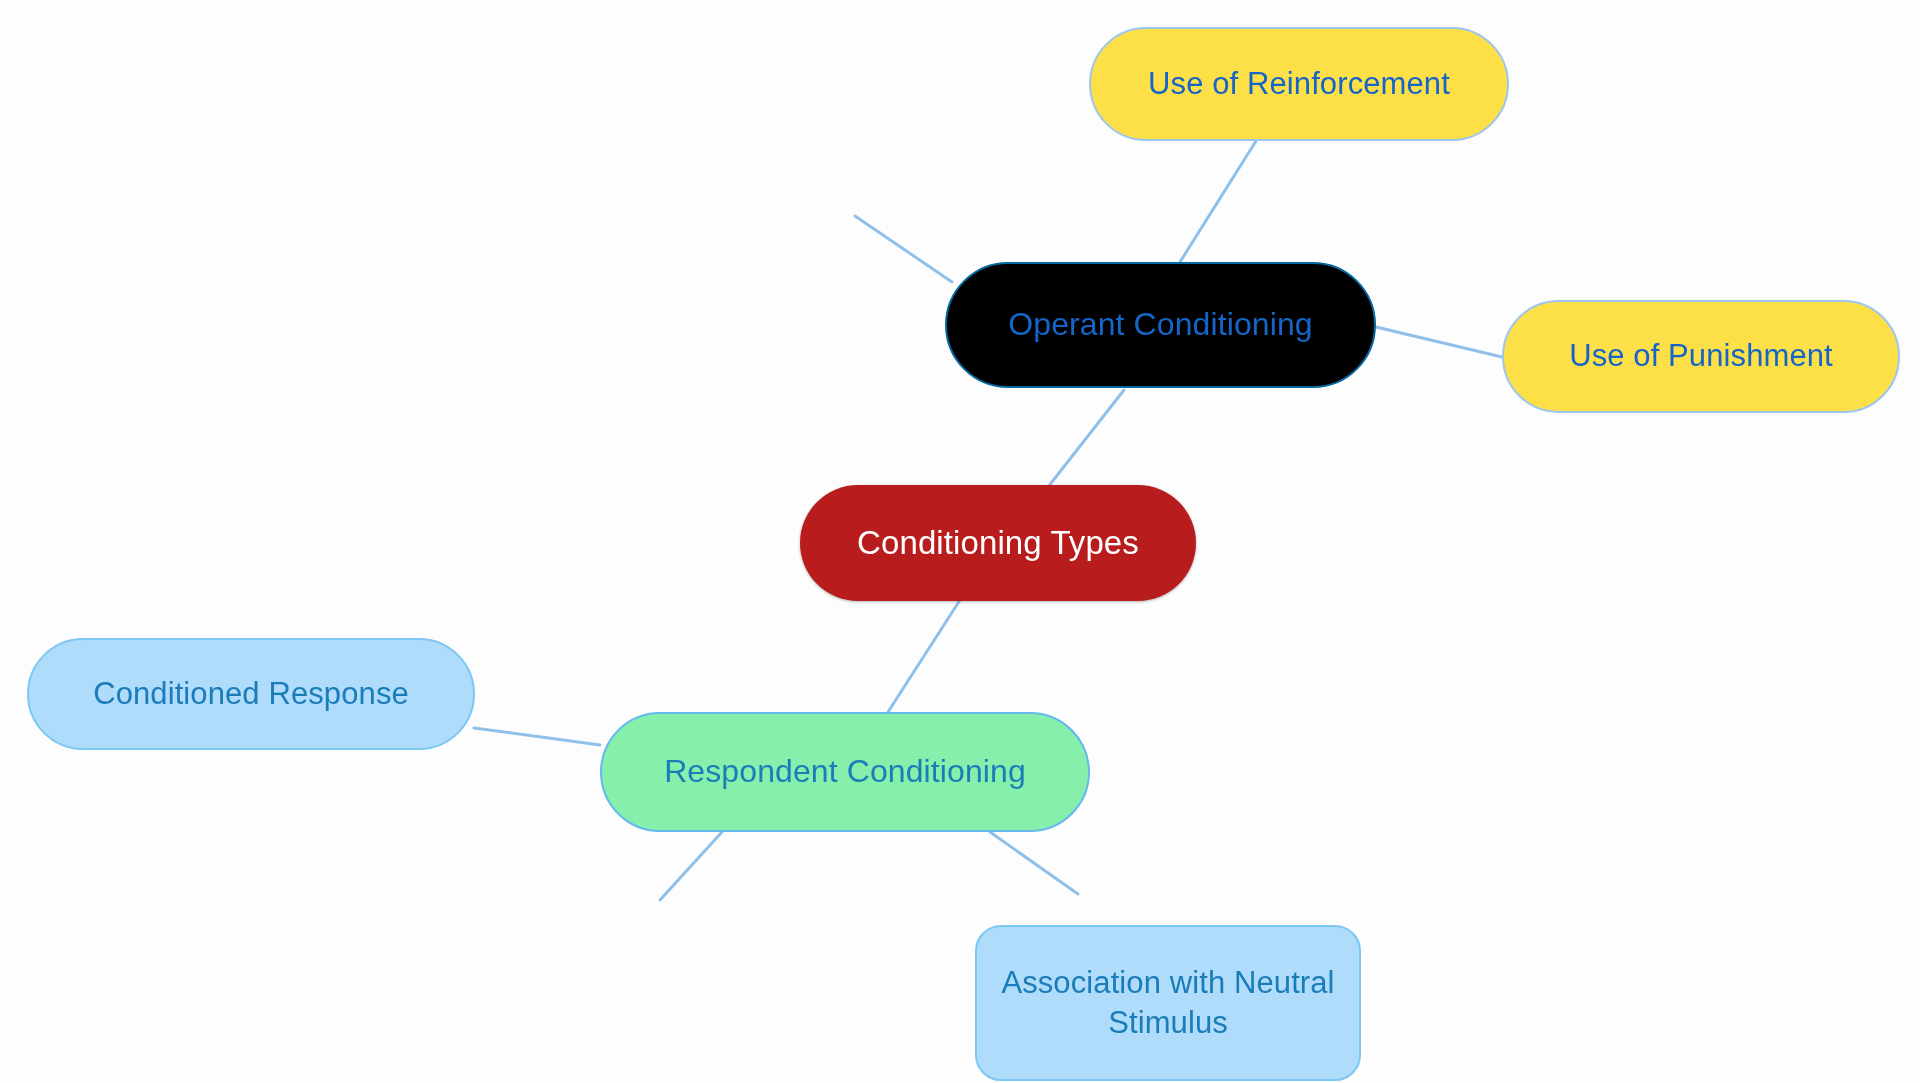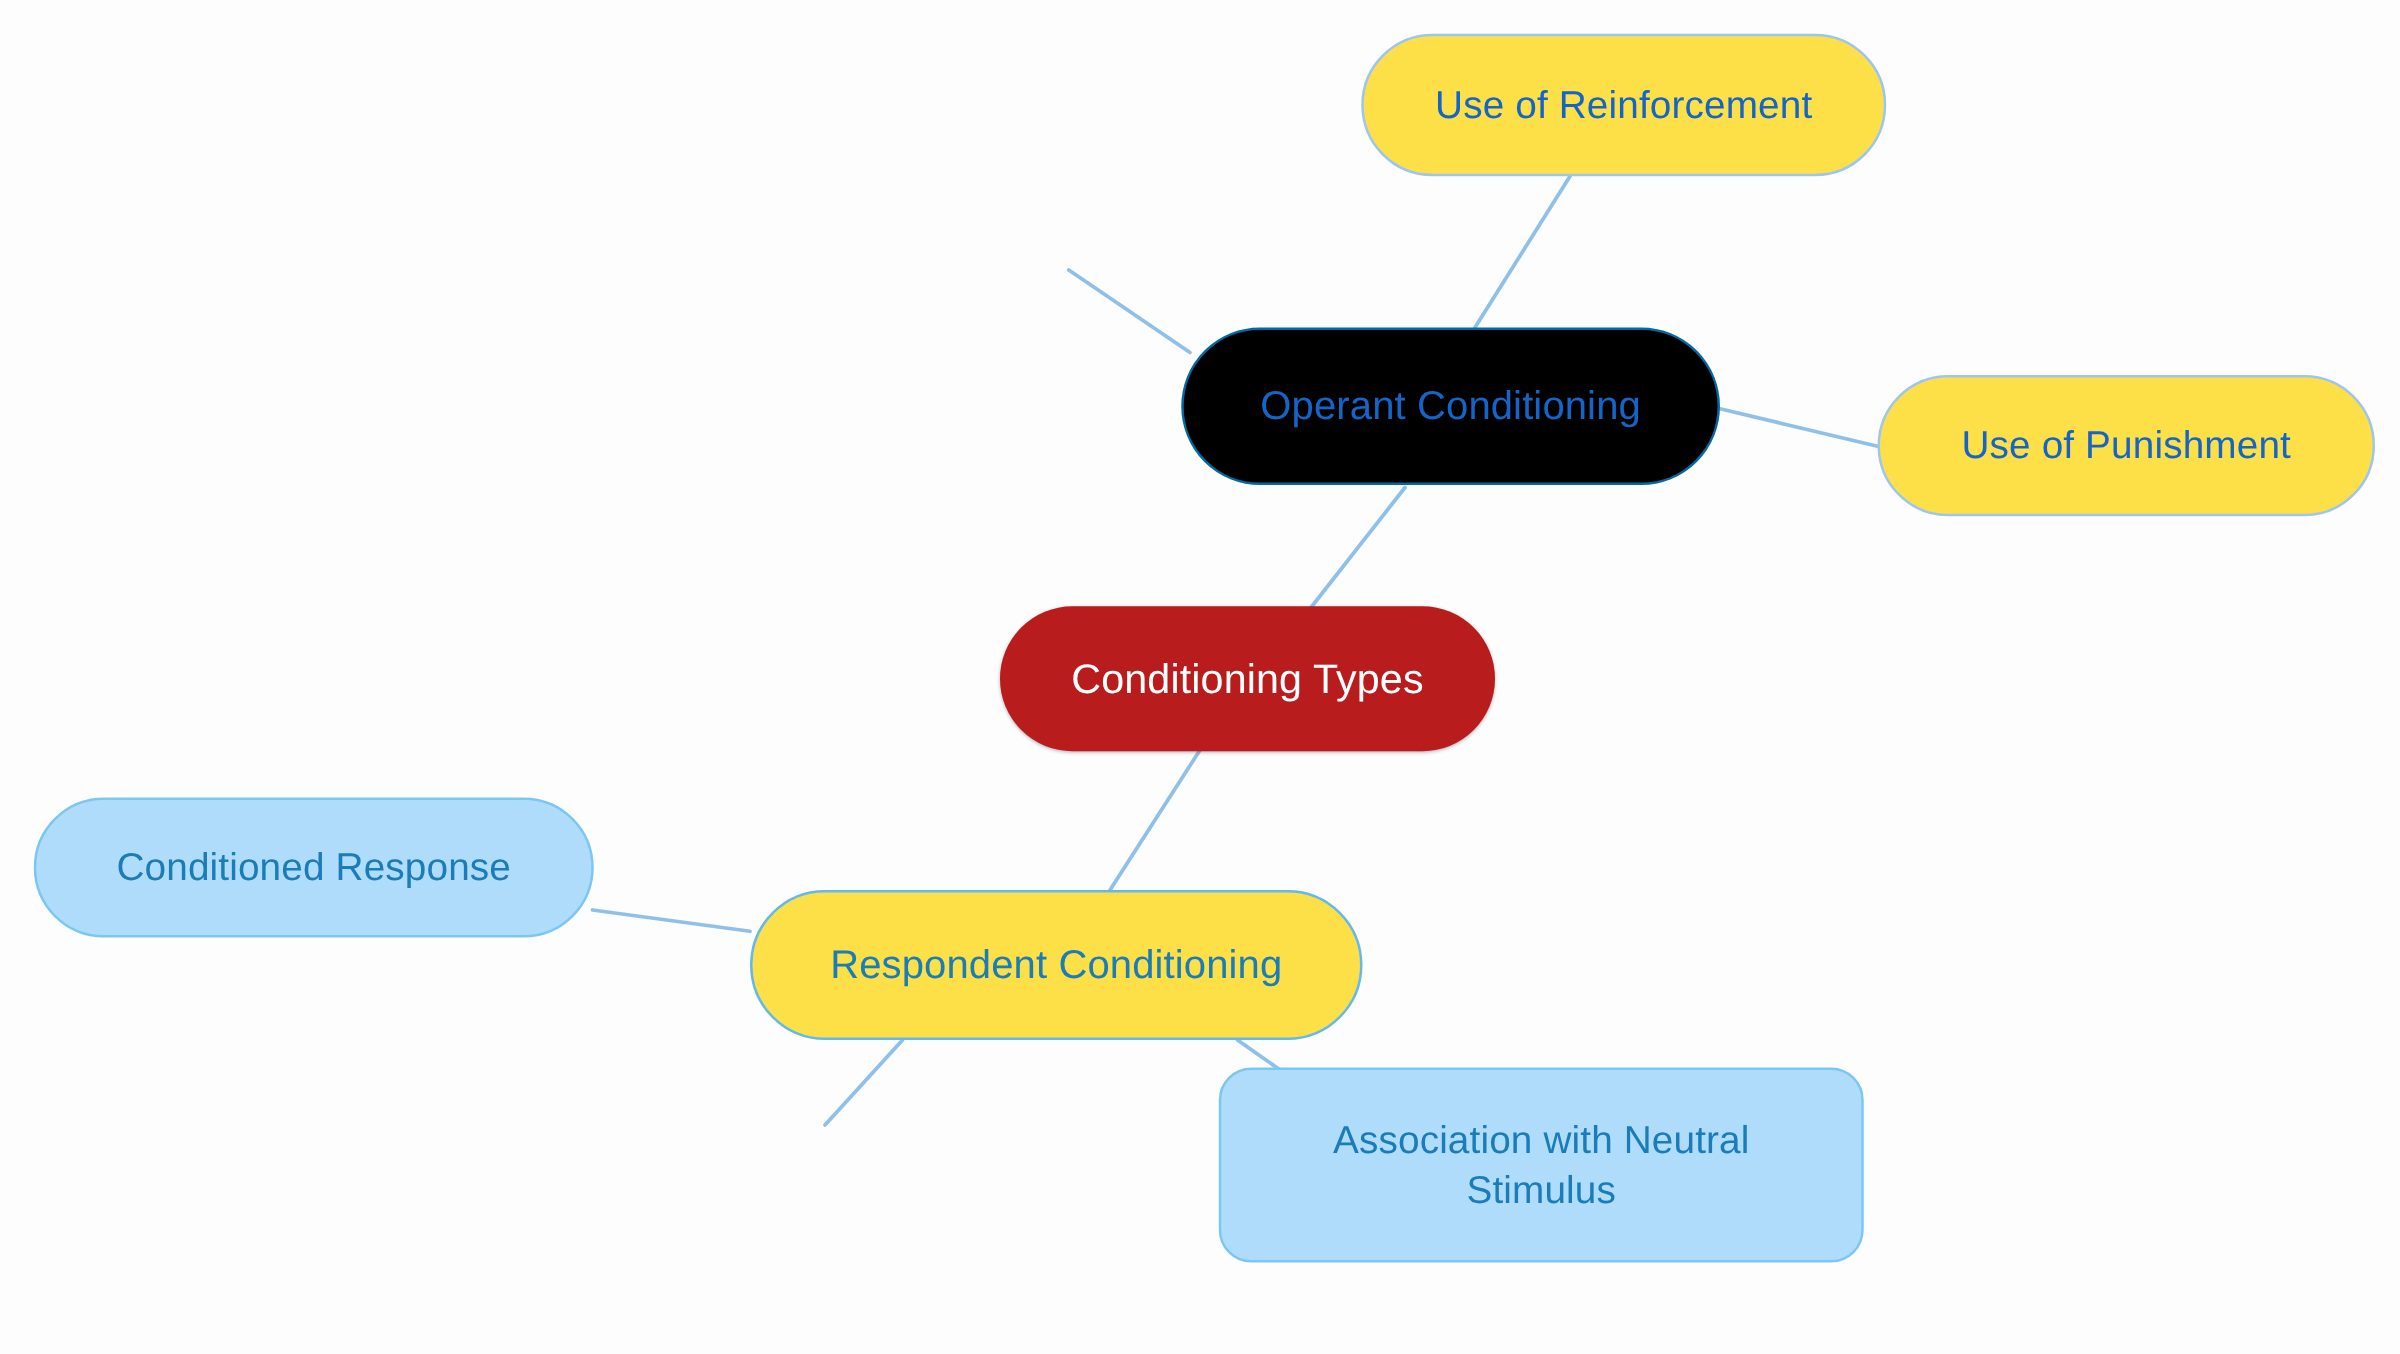--- a/index.html
+++ b/index.html
@@ -58,21 +58,21 @@
   }
   .node-leaf-a {
     background: #fde047;
     border: 2px solid #9cc6ef;
     color: #1565c9;
     border-radius: 999px;
     font-size: 31px;
     font-weight: 400;
   }
   .node-branch-b {
-    background: #fde047;
+    background: #86efac;
     border: 2px solid #63b9ee;
     color: #1a7cb8;
     border-radius: 999px;
     font-size: 32px;
     font-weight: 400;
   }
   .node-leaf-b {
     background: #b0dcfb;
     border: 2px solid #7cc7f2;
     color: #1a7cb8;
@@ -108,16 +108,16 @@
   <div class="node node-branch-b" style="left: 600px; top: 712px; width: 490px; height: 120px;">Respondent Conditioning</div>
 
 
   <div class="node node-leaf-a" style="left: 1089px; top: 27px; width: 420px; height: 114px;">Use of Reinforcement</div>
 
   <div class="node node-leaf-b" style="left: 27px; top: 638px; width: 448px; height: 112px;">Conditioned Response</div>
 
   <div class="node node-leaf-a" style="left: 1502px; top: 300px; width: 398px; height: 113px;">Use of Punishment</div>
 
 
-  <div class="node node-leaf-b multiline" style="left: 975px; top: 854px; width: 516px; height: 156px;">Association with Neutral
+  <div class="node node-leaf-b multiline" style="left: 975px; top: 925px; width: 386px; height: 156px;">Association with Neutral
 Stimulus</div>
 
 </div>
 
 </body></html>

